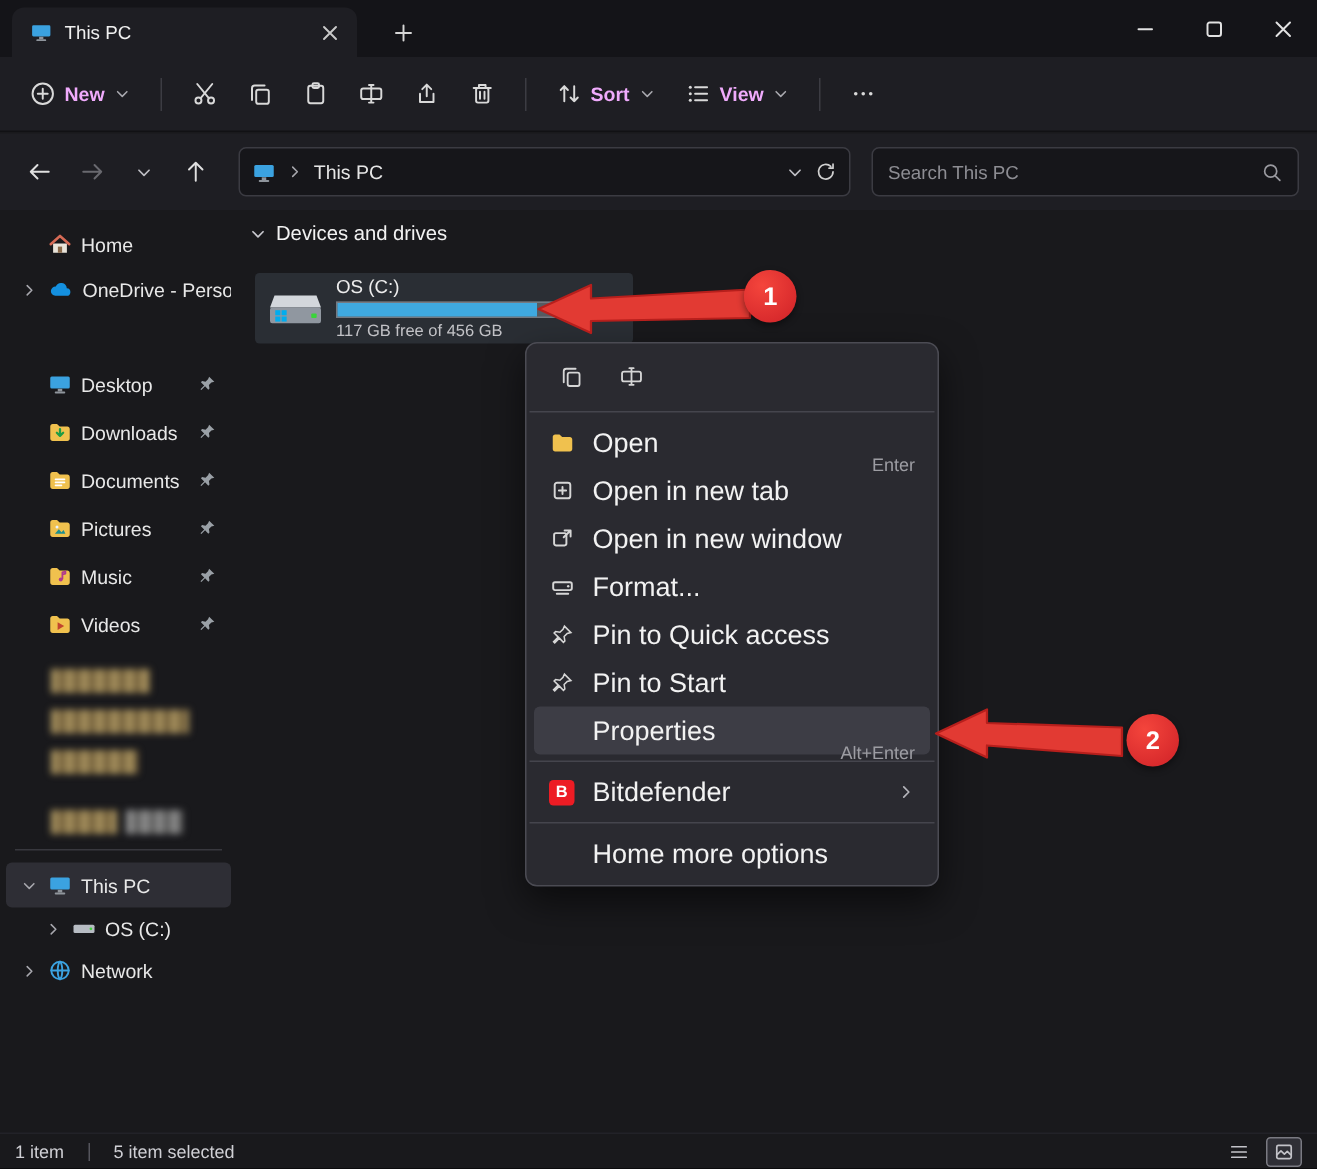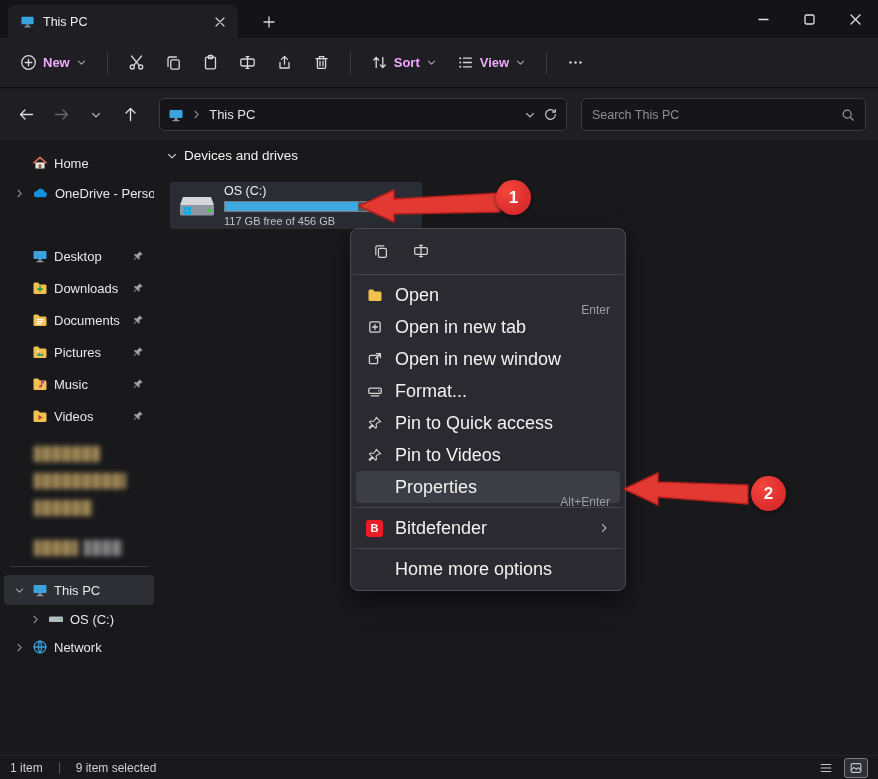--- a/index.html
+++ b/index.html
@@ -539,21 +539,21 @@
       </span>
       <span class="mi-label">Pin to Quick access</span>
       <span class="mi-short"></span>
     </div>
     <div class="mi">
       <span class="mi-ic">
         <svg width="15" height="15" viewBox="0 0 16 16" class="pin-out">
             <use href="#sym-pin"></use>
           </svg>
       </span>
-      <span class="mi-label">Pin to Videos</span>
+      <span class="mi-label">Pin to Start</span>
       <span class="mi-short"></span>
     </div>
     <div class="mi hl">
       <span class="mi-ic"></span>
       <span class="mi-label">Properties</span>
       <span class="mi-short">Alt+Enter</span>
     </div>
 
     <div class="ctx-sep"></div>
     <div class="mi">
@@ -575,21 +575,21 @@
   <svg class="anno-svg" viewBox="0 0 878 779">
     <polygon points="359,206 394,190 394,199 500,193 500,212 394,214 394,222" fill="#e23a33" stroke="#b71f1c" stroke-width="1.5" stroke-linejoin="round"></polygon>
     <polygon points="624,489 658,473 658,482 748,485 748,504 658,497 658,505" fill="#e23a33" stroke="#b71f1c" stroke-width="1.5" stroke-linejoin="round"></polygon>
   </svg>
   <div class="badge badge1">1</div>
   <div class="badge badge2">2</div>
 
   <div class="statusbar">
     <span>1 item</span>
     <span class="status-sep"></span>
-    <span>9 item selected</span>
+    <span>5 item selected</span>
     <span class="status-right">
       <span class="view-toggle">
         <svg width="14" height="14" viewBox="0 0 16 16" class="stroke-ic">
             <path d="M2.5 4h11M2.5 8h11M2.5 12h11"></path>
           </svg>
       </span>
       <span class="view-toggle active">
         <svg width="14" height="14" viewBox="0 0 16 16" class="stroke-ic">
             <rect x="2.5" y="3" width="11" height="10" rx="1.2"></rect>
             <path d="M2.5 10.2l3.2-3 2.6 2.4 2.2-2 2.5 2.4"></path>

